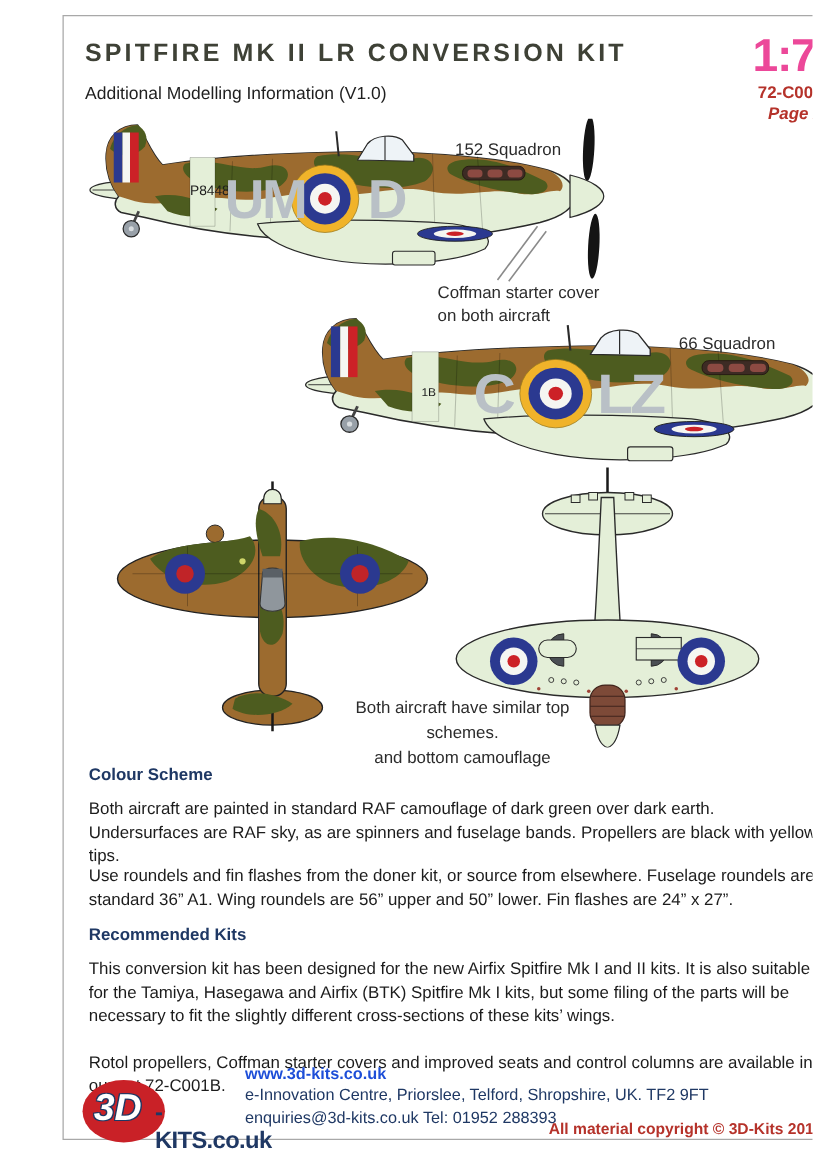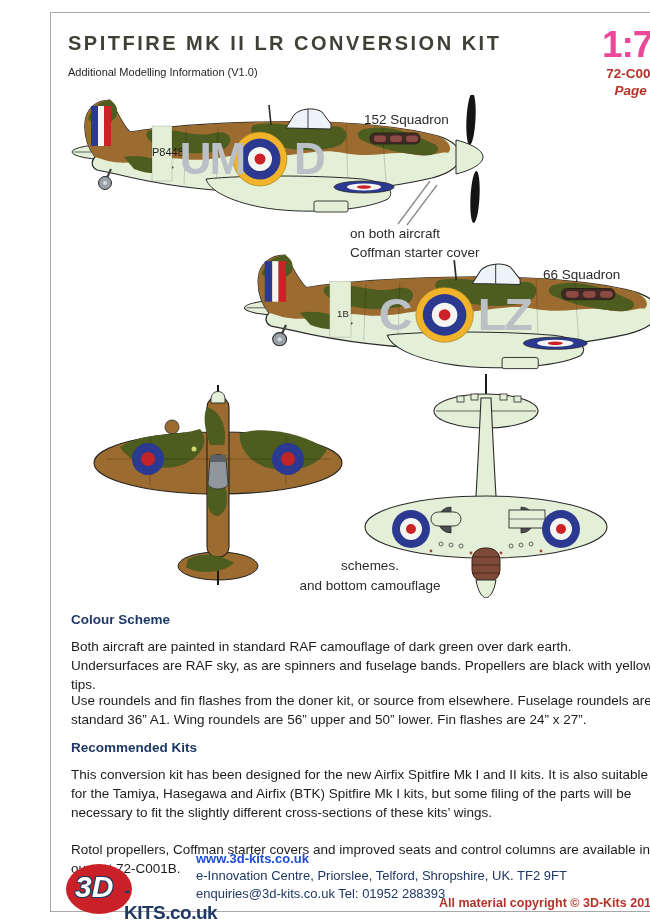--- a/index.html
+++ b/index.html
@@ -1,21 +1,21 @@
 <!DOCTYPE html>
 <html><head>
 <meta charset="utf-8">
 <style>
   html,body{margin:0;padding:0;background:#ffffff;}
   body{font-family:"Liberation Sans",sans-serif;-webkit-font-smoothing:antialiased;}
   .page{position:relative;width:650px;height:924px;background:#fff;overflow:hidden;margin-left:38px;}
   .page-frame{position:absolute;left:12px;top:12px;right:12px;bottom:12px;border:1px solid #a8a8a8;pointer-events:none;}
 
   .doc-title{position:absolute;left:30px;top:32px;font-size:20px;font-weight:bold;letter-spacing:2.5px;color:#3e4136;white-space:nowrap;}
-  .subtitle{position:absolute;left:30px;top:66px;font-size:11px;color:#1f1f1f;}
+  .subtitle{position:absolute;left:30px;top:66px;font-size:14px;color:#1f1f1f;}
   .scale{position:absolute;right:16px;top:24px;font-size:37px;font-weight:bold;color:#ec4899;letter-spacing:-1px;}
   .prodcode{position:absolute;right:30px;top:66px;font-size:13.5px;font-weight:bold;color:#b5322a;}
   .pagenum{position:absolute;right:30px;top:83px;font-size:13.5px;font-weight:bold;font-style:italic;color:#b5322a;}
 
   .sq-label{position:absolute;font-size:13.5px;color:#2b2b2b;}
   .note{position:absolute;font-size:13.5px;color:#2b2b2b;line-height:19px;}
   .caption{position:absolute;left:212px;top:556px;width:240px;text-align:center;font-size:13.5px;color:#2b2b2b;line-height:20px;}
 
   .sec-head{position:absolute;left:33px;font-size:13.5px;font-weight:bold;color:#1f3864;}
   .body-p{position:absolute;left:33px;width:592px;font-size:13.5px;color:#1c1c1c;line-height:19px;}
@@ -114,22 +114,22 @@
     <text x="148" y="79" font-size="44" font-weight="bold" fill="#b9c0c6" text-anchor="middle" letter-spacing="-2">UM</text>
     <text x="246" y="79" font-size="44" font-weight="bold" fill="#b9c0c6" text-anchor="middle">D</text>
   </svg>
   <div class="sq-label" style="left:326px;top:112px;">152 Squadron</div>
 
   <svg class="illus" style="left:358px;top:178px;" width="50" height="48" viewBox="0 0 50 48">
     <line x1="2" y1="46" x2="34" y2="3" stroke="#8a8a8a" stroke-width="1.3"></line>
     <line x1="11" y1="47" x2="41" y2="7" stroke="#8a8a8a" stroke-width="1.3"></line>
   </svg>
   <div class="note" style="left:312px;top:224px;">
+    <div>Coffman starter cover</div>
     <div>on both aircraft</div>
-    <div>Coffman starter cover</div>
   </div>
 
   <svg class="illus" style="left:198px;top:250px;" width="447" height="147" viewBox="0 0 420 145" preserveAspectRatio="none">
     <use href="#spit-side-art"></use>
     <text x="95" y="66" font-size="9" fill="#1d1d1d">1B</text>
     <text x="150" y="79" font-size="44" font-weight="bold" fill="#b9c0c6" text-anchor="middle">C</text>
     <text x="252" y="79" font-size="44" font-weight="bold" fill="#b9c0c6" text-anchor="middle" letter-spacing="-2">LZ</text>
   </svg>
   <div class="sq-label" style="left:505px;top:267px;">66 Squadron</div>
 
@@ -217,20 +217,21 @@
     <rect x="113" y="176" width="28" height="34" rx="12" fill="#7d4a38" stroke="#40241c" stroke-width="1"></rect>
     <g stroke="#40241c" stroke-width="0.9">
       <line x1="114" y1="185" x2="140" y2="185"></line>
         <line x1="113" y1="193" x2="141" y2="193"></line>
         <line x1="114" y1="201" x2="140" y2="201"></line>
     </g>
     <path d="M117,208 C119,220 123,225 127,226 C131,225 135,220 137,208 Z" fill="#e4efd8" stroke="#2a2a2a" stroke-width="1"></path>
   </svg>
 
   <div class="caption">
+    <div>Both aircraft have similar top</div>
     <div>schemes.</div>
     <div>and bottom camouflage</div>
   </div>
 
   <div class="sec-head" style="top:612px;">Colour Scheme</div>
   <div class="body-p" style="top:637px;">Both aircraft are painted in standard RAF camouflage of dark green over dark earth. Undersurfaces are RAF sky, as are spinners and fuselage bands.  Propellers are black with yellow tips.</div>
   <div class="body-p" style="top:691px;">Use roundels and fin flashes from the doner kit, or source from elsewhere.  Fuselage roundels are standard 36” A1. Wing roundels are 56” upper and 50” lower.  Fin flashes are 24” x 27”.</div>
 
   <div class="sec-head" style="top:740px;">Recommended Kits</div>
   <div class="body-p" style="top:765px;">This conversion kit has been designed for the new Airfix Spitfire Mk I and II kits.  It is also suitable for the Tamiya, Hasegawa and Airfix (BTK) Spitfire Mk I kits, but some filing of the parts will be necessary to fit the slightly different cross-sections of these kits’ wings.</div>

